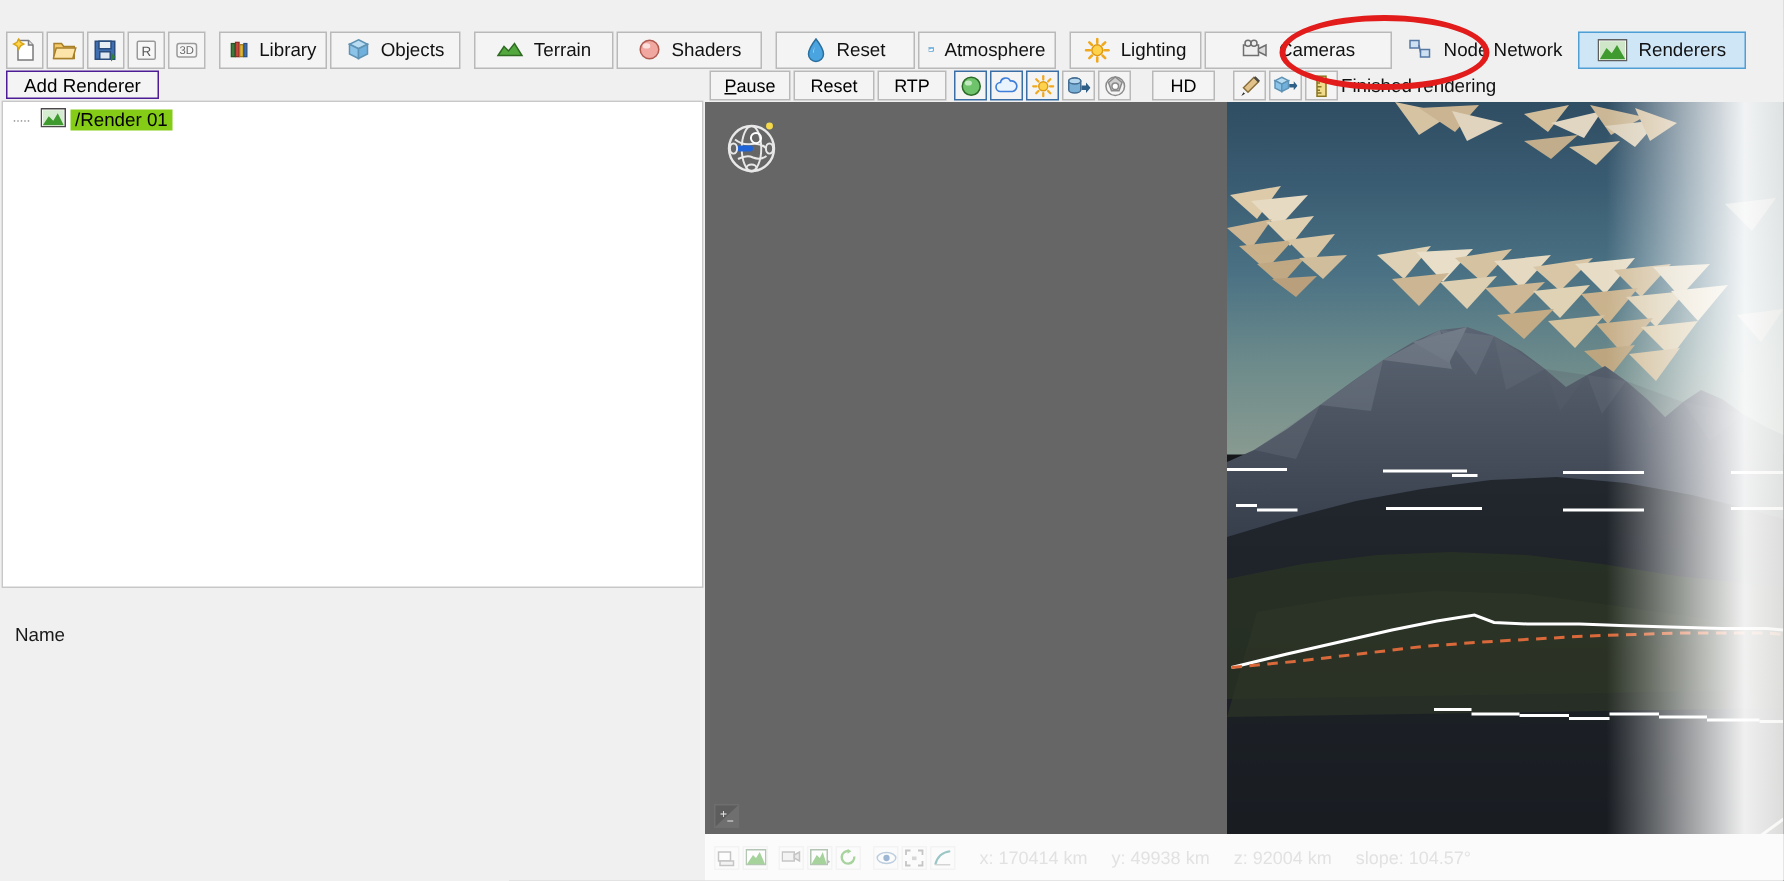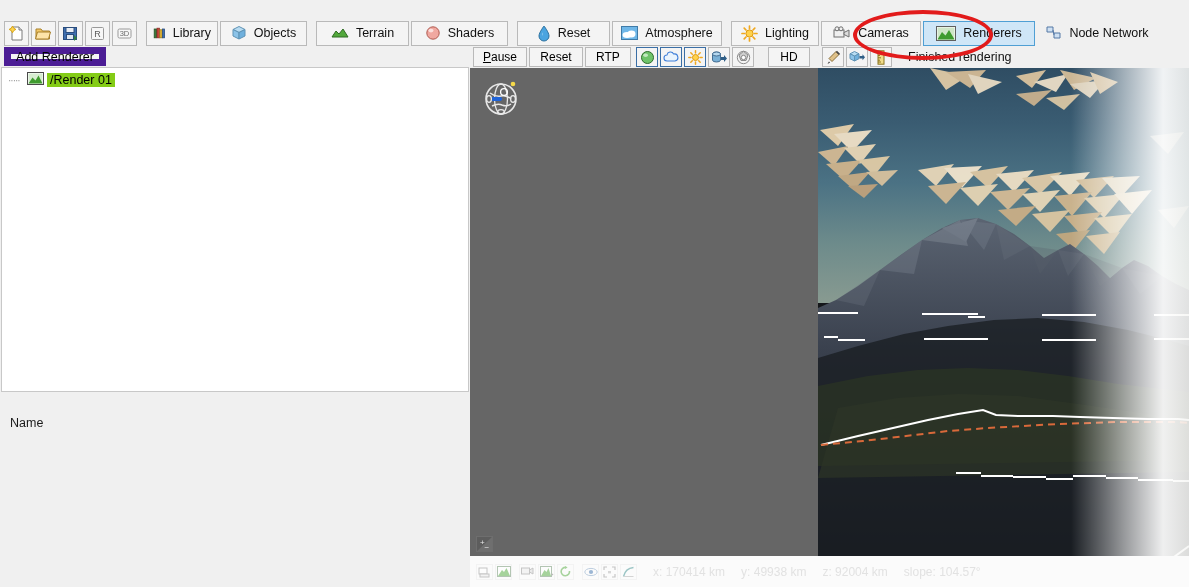--- a/index.html
+++ b/index.html
@@ -52,31 +52,31 @@
     border: 1px solid #b9b9b9; background: #f4f4f4; margin-right: 2px;
     font-size: 12px; padding: 0 8px; cursor: default; white-space: nowrap;
   }
   .rt-icon {
     width: 22px; height: 20px; border: 1px solid #b9b9b9; background: #f4f4f4;
     display: flex; align-items: center; justify-content: center; margin-right: 2px;
     cursor: default;
   }
   .rt-icon.sel { border: 1px solid #3a6ea5; }
   .rt-status {
-    margin-left: 14px; font-size: 12.5px; color: #111; white-space: nowrap;
+    margin-left: 0; font-size: 12.5px; color: #111; white-space: nowrap;
   }
 
   
   .leftpane {
     position: absolute; left: 0; top: 46px; width: 470px; height: 541px;
     background: #f0f0f0;
   }
   .addbtn {
     position: absolute; left: 4px; top: 1px; width: 102px; height: 19px;
-    border: 7px solid #4c1d95; background: #f4f4f4;
+    border: 1px solid #4c1d95; background: #f4f4f4;
     display: flex; align-items: center; justify-content: center;
     font-size: 12.5px; cursor: default;
   }
   .treebox {
     position: absolute; left: 1px; top: 21px; width: 468px; height: 325px;
     background: #ffffff; border: 1px solid #c8c8c8;
   }
   .tree-row {
     display: flex; align-items: center; height: 18px; margin-top: 3px; padding-left: 6px; gap: 3px;
     cursor: default;
@@ -193,21 +193,21 @@
     </div>
 
     <div class="tb-btn group-gap" style="width:93px">
       <svg width="14" height="17" viewBox="0 0 14 17">
         <path d="M7 1 C7 1 12 7.5 12 11 A5 5 0 0 1 2 11 C2 7.5 7 1 7 1z" fill="#4aa4e0" stroke="#2a6f9e"></path>
         <path d="M5.3 10.5 C5.3 8.8 6.3 6.5 7 5.4 C6 7.2 4.3 9.5 5.3 10.5z" fill="#d6ecfa" opacity=".9"></path>
       </svg>
       <span class="lbl">Reset</span>
     </div>
 
-    <div class="tb-btn" style="width:110px">
+    <div class="tb-btn" style="width:92px">
       <svg width="17" height="16" viewBox="0 0 17 16">
         <rect x="0.5" y="1.5" width="16" height="13" fill="#6fb7e8" stroke="#3f7ba8"></rect>
         <ellipse cx="6" cy="10" rx="4.5" ry="3" fill="#fff"></ellipse>
         <ellipse cx="10.5" cy="9" rx="4" ry="3.4" fill="#fff"></ellipse>
       </svg>
       <span class="lbl">Atmosphere</span>
     </div>
 
     <div class="tb-btn group-gap" style="width:88px">
       <svg width="17" height="17" viewBox="0 0 17 17">
@@ -219,46 +219,46 @@
           <line x1="3.2" y1="3.2" x2="5" y2="5"></line>
             <line x1="12" y1="12" x2="13.8" y2="13.8"></line>
           <line x1="13.8" y1="3.2" x2="12" y2="5"></line>
             <line x1="5" y1="12" x2="3.2" y2="13.8"></line>
         </g>
         <circle cx="8.5" cy="8.5" r="3.6" fill="#ffd24d" stroke="#e09a10"></circle>
       </svg>
       <span class="lbl">Lighting</span>
     </div>
 
-    <div class="tb-btn" style="width:100px">
+    <div class="tb-btn" style="width:125px">
       <svg width="18" height="14" viewBox="0 0 18 14">
         <rect x="1" y="4" width="10" height="7" fill="#efefef" stroke="#6f6f6f"></rect>
         <path d="M11 6.5 L16 4 v7 l-5 -2.5z" fill="#dcdcdc" stroke="#6f6f6f"></path>
         <circle cx="4" cy="2.8" r="2" fill="#efefef" stroke="#6f6f6f"></circle>
         <circle cx="8" cy="2.8" r="2" fill="#efefef" stroke="#6f6f6f"></circle>
       </svg>
       <span class="lbl">Cameras</span>
     </div>
 
+    <div class="tb-btn" style="width:120px; border:none; background:transparent;">
+      <svg width="17" height="16" viewBox="0 0 17 16">
+        <path d="M2 2 h6 v5 h-6z" fill="#cfe0f2" stroke="#5578a5"></path>
+        <path d="M9 8 h6 v5 h-6z" fill="#cfe0f2" stroke="#5578a5"></path>
+        <line x1="8" y1="5" x2="9" y2="10" stroke="#5578a5"></line>
+      </svg>
+      <span class="lbl">Node Network</span>
+    </div>
+
     <div class="tb-btn active" style="width:112px">
       <svg width="20" height="15" viewBox="0 0 20 15">
         <rect x="0.5" y="0.5" width="19" height="14" fill="#ffffff" stroke="#5f5f5f"></rect>
         <rect x="1.5" y="1.5" width="17" height="12" fill="#cfe6c8"></rect>
         <path d="M1.5 13.5 L6 6 L9.5 9.5 L13 4 L18.5 13.5 z" fill="#3f9b2f"></path>
       </svg>
       <span class="lbl">Renderers</span>
-    </div>
-
-    <div class="tb-btn" style="width:120px; border:none; background:transparent;">
-      <svg width="17" height="16" viewBox="0 0 17 16">
-        <path d="M2 2 h6 v5 h-6z" fill="#cfe0f2" stroke="#5578a5"></path>
-        <path d="M9 8 h6 v5 h-6z" fill="#cfe0f2" stroke="#5578a5"></path>
-        <line x1="8" y1="5" x2="9" y2="10" stroke="#5578a5"></line>
-      </svg>
-      <span class="lbl">Node Network</span>
     </div>
   </div>
 
   <div class="rendertoolbar">
     <div class="rt-btn">
         <u>P</u>
         <span>ause</span>
       </div>
     <div class="rt-btn">Reset</div>
     <div class="rt-btn" style="min-width:46px">RTP</div>

